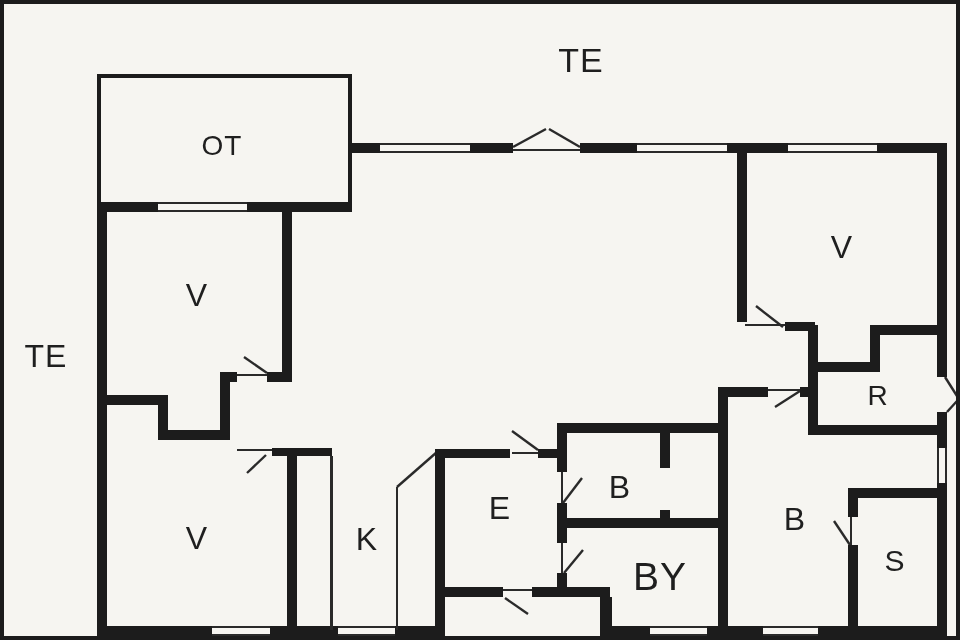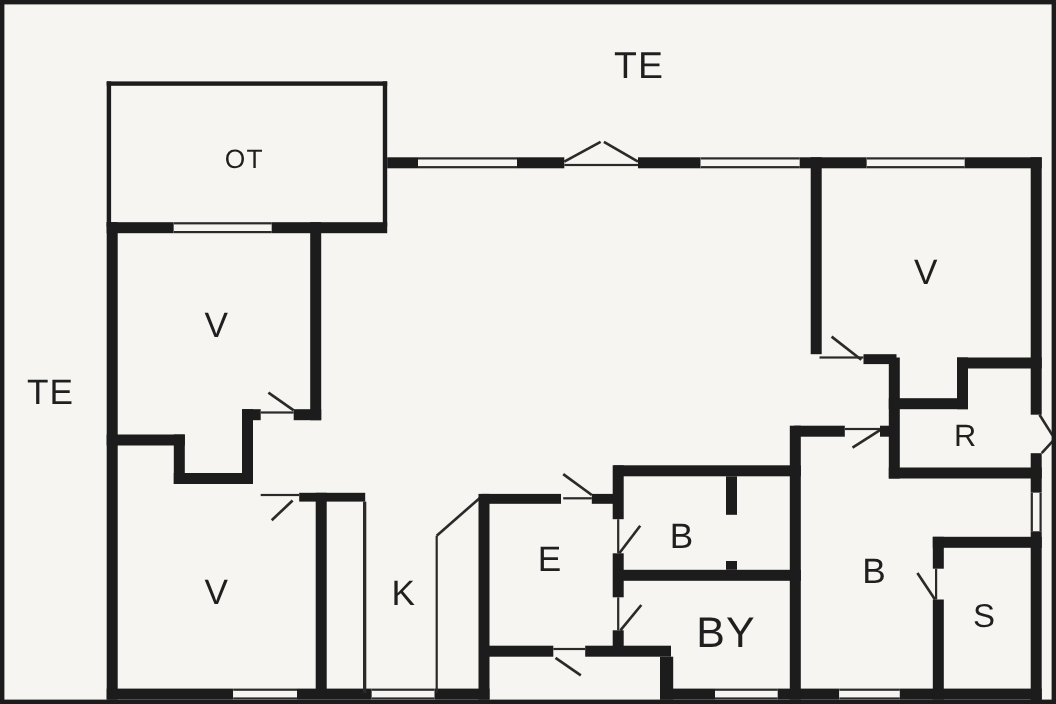--- a/index.html
+++ b/index.html
@@ -138,21 +138,21 @@
     <div class="wall" style="left: 808px; top: 325px; width: 10px; height: 110px;"></div>
     <div class="wall" style="left: 808px; top: 362px; width: 72px; height: 10px;"></div>
     <div class="wall" style="left: 870px; top: 325px; width: 10px; height: 47px;"></div>
     <div class="wall" style="left: 870px; top: 325px; width: 77px; height: 10px;"></div>
     <div class="wall" style="left: 808px; top: 425px; width: 139px; height: 10px;"></div>
     <div class="wall" style="left: 848px; top: 488px; width: 99px; height: 10px;"></div>
     <div class="wall" style="left: 848px; top: 488px; width: 10px; height: 29px;"></div>
     <div class="thin" style="left: 850px; top: 517px; width: 2px; height: 28px;"></div>
     <div class="wall" style="left: 848px; top: 545px; width: 10px; height: 91px;"></div>
     <div class="room-label" style="left: 581px; top: 60px; font-size: 34px;">TE</div>
-    <div class="room-label" style="left: 222px; top: 146px; font-size: 24px;">OT</div>
+    <div class="room-label" style="left: 222px; top: 146px; font-size: 28px;">OT</div>
     <div class="room-label" style="left: 46px; top: 356px; font-size: 32px;">TE</div>
     <div class="room-label" style="left: 197px; top: 295px; font-size: 32px;">V</div>
     <div class="room-label" style="left: 842px; top: 247px; font-size: 32px;">V</div>
     <div class="room-label" style="left: 197px; top: 538px; font-size: 32px;">V</div>
     <div class="room-label" style="left: 367px; top: 539px; font-size: 32px;">K</div>
     <div class="room-label" style="left: 500px; top: 508px; font-size: 32px;">E</div>
     <div class="room-label" style="left: 620px; top: 487px; font-size: 32px;">B</div>
     <div class="room-label" style="left: 660px; top: 576px; font-size: 39px;">BY</div>
     <div class="room-label" style="left: 795px; top: 519px; font-size: 32px;">B</div>
     <div class="room-label" style="left: 878px; top: 396px; font-size: 28px;">R</div>

